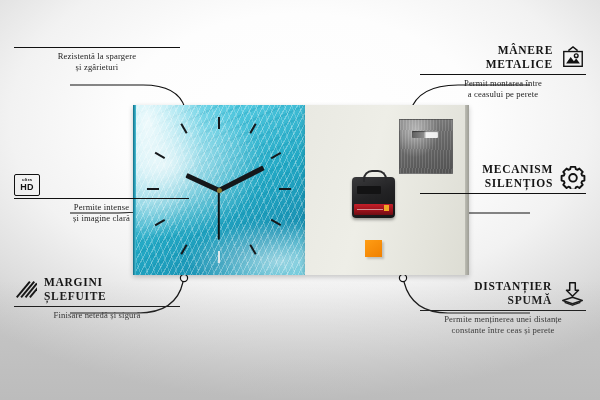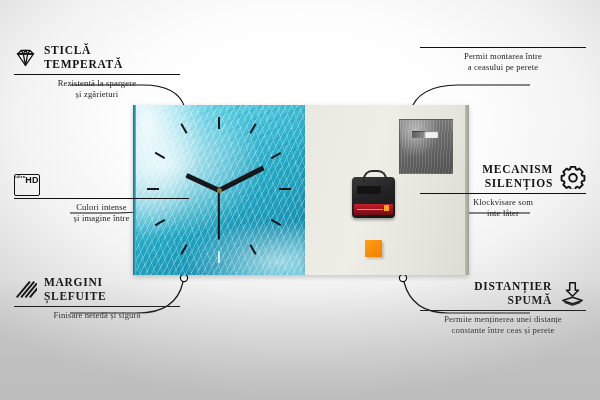--- a/index.html
+++ b/index.html
@@ -89,21 +89,21 @@
   }
   .rule{height:1.3px;background:#111;margin:3px 0 3px;}
   .csub{
     font-family:"Liberation Serif", serif;font-size:8.6px;color:#1d1d1d;
     line-height:11px;letter-spacing:.15px;text-align:center;
   }
   .ico{width:23px;height:21px;flex:0 0 auto;}
   .ico svg{display:block;width:100%;height:100%;}
   .hdbox{
     width:24px;height:20px;border:1.4px solid #111;border-radius:2px;
-    display:flex;align-items:flex-start;justify-content:center;line-height:1;
+    display:flex;flex-direction:column;align-items:center;justify-content:center;line-height:1;
   }
   .hd-u{font-family:"Liberation Sans",sans-serif;font-size:4.2px;font-weight:bold;letter-spacing:.2px;color:#111;}
   .hd-m{font-family:"Liberation Sans",sans-serif;font-size:9px;font-weight:bold;letter-spacing:.3px;color:#111;margin-top:.5px;}
 
   
   #links{position:absolute;left:0;top:0;width:600px;height:400px;pointer-events:none;}
 </style>
 </head>
 <body>
 
@@ -165,57 +165,40 @@
         <div class="battery">
           <div class="batt-line"></div>
         </div>
       </div>
       <div class="foam"></div>
     </div>
     <div class="back-edge-r"></div>
   </div>
 
   <div class="callout left" style="left:14px;top:44px;">
-    <div class="ctitle">
-      <span class="ico">
-        <svg viewBox="0 0 26 24">
-            <g fill="none" stroke="#111" stroke-width="1.5">
-              <path d="M4 8 L13 21 L22 8 Z"></path>
-              <path d="M4 8 L8 4 L18 4 L22 8"></path>
-              <path d="M8 4 L10.5 8 L13 4 L15.5 8 L18 4"></path>
-              <path d="M4 8 L22 8"></path>
-              <path d="M10.5 8 L13 21 L15.5 8"></path>
-            </g>
-          </svg>
-      </span>
-      <span class="ctxt">
-        <span>STICLĂ</span><br>
-        <span>TEMPERATĂ</span>
-      </span>
-    </div>
     <div class="rule"></div>
     <div class="csub">
       <span>Rezistentă la spargere</span><br>
       <span>și zgârieturi</span>
     </div>
   </div>
 
   <div class="callout left" style="left:14px;top:174px;width:175px;">
     <div class="ctitle">
       <span class="ico" style="width:26px;">
         <span class="hdbox">
           <span class="hd-u">ultra</span>
           <span class="hd-m">HD</span>
         </span>
       </span>
     </div>
     <div class="rule"></div>
     <div class="csub">
-      <span>Culori intense</span><br>
-      <span>și imagine între</span>
+      <span>Permite intense</span><br>
+      <span>și imagine clară</span>
     </div>
   </div>
 
   <div class="callout left" style="left:14px;top:276px;">
     <div class="ctitle">
       <span class="ico">
         <svg viewBox="0 0 26 24">
             <g stroke="#111" stroke-width="2.2">
               <path d="M3 21 L18 3"></path>
               <path d="M8 21 L23 3"></path>
@@ -229,20 +212,36 @@
         <span>ȘLEFUITE</span>
       </span>
     </div>
     <div class="rule"></div>
     <div class="csub">
       <span>Finisare netedă și sigură</span>
     </div>
   </div>
 
   <div class="callout right" style="left:420px;top:44px;">
+    <div class="ctitle">
+      <span class="ctxt">
+        <span>MÂNERE</span><br>
+        <span>METALICE</span>
+      </span>
+      <span class="ico" style="width:26px;height:24px;">
+        <svg viewBox="0 0 28 26">
+            <g fill="none" stroke="#111" stroke-width="1.5">
+              <path d="M9 5 L14 1 L19 5"></path>
+              <rect x="4" y="6" width="20" height="16"></rect>
+              <path d="M6.5 19 L11.5 12 L15 16.5 L17.5 13.5 L21.5 19 Z" fill="#111" stroke="none"></path>
+              <circle cx="17.5" cy="10.5" r="2"></circle>
+            </g>
+          </svg>
+      </span>
+    </div>
     <div class="rule"></div>
     <div class="csub">
       <span>Permit montarea între</span><br>
       <span>a ceasului pe perete</span>
     </div>
   </div>
 
   <div class="callout right" style="left:420px;top:163px;">
     <div class="ctitle">
       <span class="ctxt">
@@ -250,24 +249,20 @@
         <span>SILENȚIOS</span>
       </span>
       <span class="ico" style="width:26px;height:25px;">
         <svg viewBox="0 0 28 28">
             <path fill="none" stroke="#111" stroke-width="2.1" stroke-linejoin="round" d="M11.4 3.2 h5.2 l.5 2.6 1.9 .8 2.2-1.5 3.7 3.7 -1.5 2.2 .8 1.9 2.6 .5 v5.2 l-2.6 .5 -.8 1.9 1.5 2.2 -3.7 3.7 -2.2-1.5 -1.9 .8 -.5 2.6 h-5.2 l-.5-2.6 -1.9-.8 -2.2 1.5 -3.7-3.7 1.5-2.2 -.8-1.9 -2.6-.5 v-5.2 l2.6-.5 .8-1.9 -1.5-2.2 3.7-3.7 2.2 1.5 1.9-.8 Z"></path>
             <circle cx="14" cy="15.5" r="4.3" fill="none" stroke="#111" stroke-width="2.1"></circle>
           </svg>
       </span>
     </div>
     <div class="rule"></div>
-    <div class="csub">
-      <span>Klockvisare som</span><br>
-      <span>inte låter</span>
-    </div>
   </div>
 
   <div class="callout right" style="left:420px;top:280px;width:166px;">
     <div class="ctitle">
       <span class="ctxt">
         <span>DISTANȚIER</span><br>
         <span>SPUMĂ</span>
       </span>
       <span class="ico" style="width:27px;height:26px;">
         <svg viewBox="0 0 28 28">

